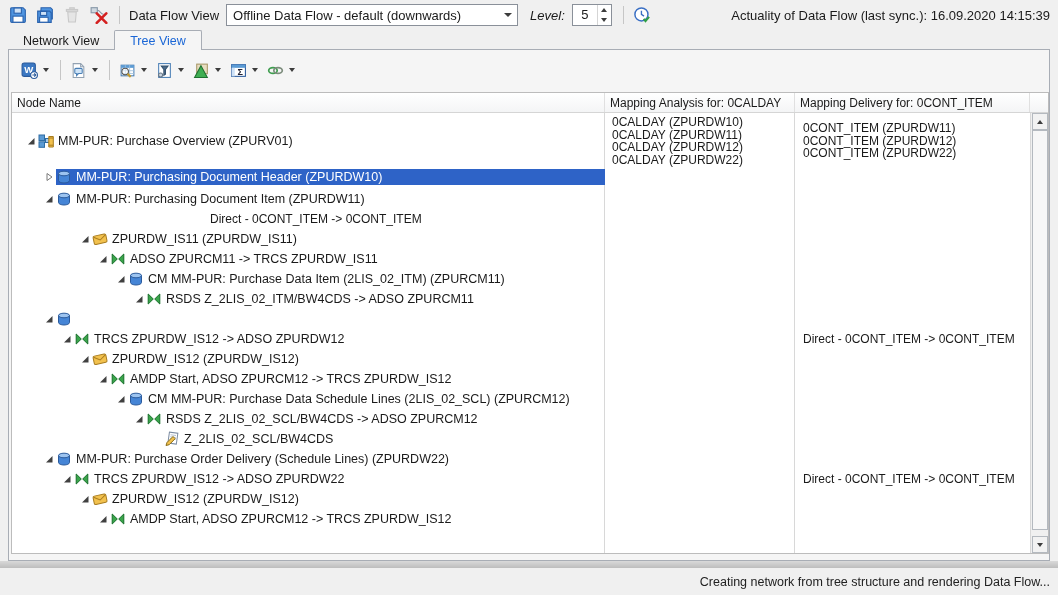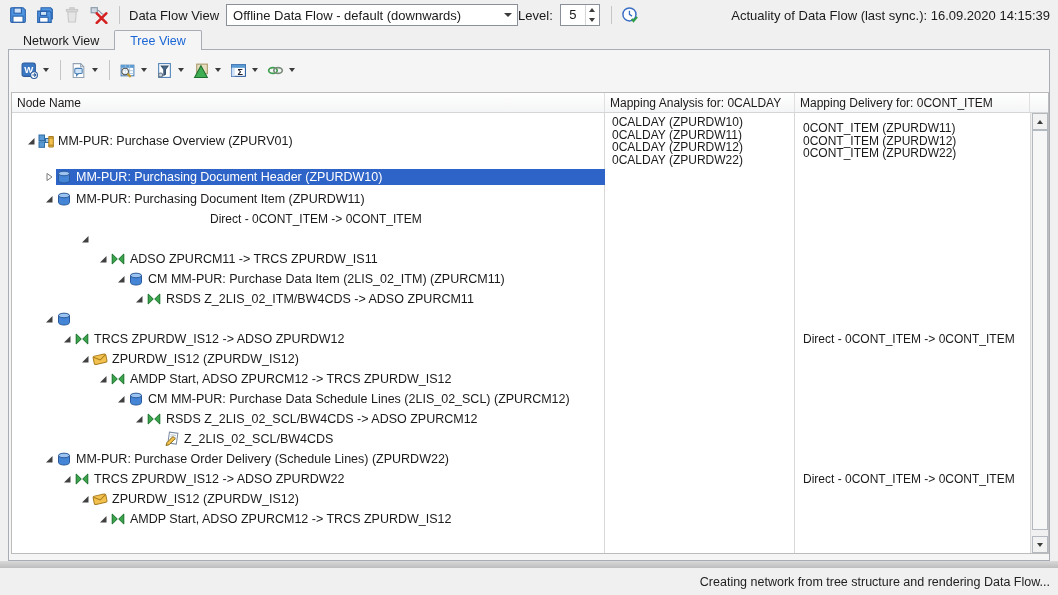--- a/index.html
+++ b/index.html
@@ -110,21 +110,21 @@
       </svg>
   </span>
   <span class="tb-sep"></span>
   <span class="tb-label">Data Flow View</span>
   <div class="combo">
     <span class="combo-text">Offline Data Flow - default (downwards)</span>
     <span class="combo-btn">
         <span class="arr-down"></span>
       </span>
   </div>
-  <span class="tb-label" style="">Level:</span>
+  <span class="tb-label" style="margin-left:12px;font-style:italic;">Level:</span>
   <div class="spinner">
     <span class="spin-val">5</span>
     <span class="spin-btns">
       <span class="spin-btn">
           <span class="arr-up-s"></span>
         </span>
       <span class="spin-btn">
           <span class="arr-down-s"></span>
         </span>
     </span>
@@ -326,20 +326,31 @@
           </div>
   </div>
         <div class="tree-row" style="height: 20px;">
     <div class="col-node">
       <span class="indent" style="width: 68px;"></span>
       <span class="expander">
               <svg viewBox="0 0 10 10" width="10" height="10">
                 <path d="M8.5 2 L8.5 8.5 L2 8.5 Z" fill="#404040"></path>
               </svg>
             </span>
+      <span class="sel-wrap">
+        <span class="node-icon">
+                <svg viewBox="0 0 16 16">
+                  <g transform="rotate(-12 8 8)">
+                    <rect x="1.5" y="4" width="13" height="8.5" rx="1.5" fill="#f2c14e" stroke="#a87c1f"></rect>
+                    <path d="M2 5 L8 9 L14 5" fill="none" stroke="#a87c1f"></path>
+                  </g>
+                </svg>
+              </span>
+        <span class="node-label">ZPURDW_IS11 (ZPURDW_IS11)</span>
+      </span>
     </div>
     <div class="col-m1"></div>
     <div class="col-m2"></div>
   </div>
         <div class="tree-row" style="height: 20px;">
     <div class="col-node">
       <span class="indent" style="width: 86px;"></span>
       <span class="expander">
               <svg viewBox="0 0 10 10" width="10" height="10">
                 <path d="M8.5 2 L8.5 8.5 L2 8.5 Z" fill="#404040"></path>

